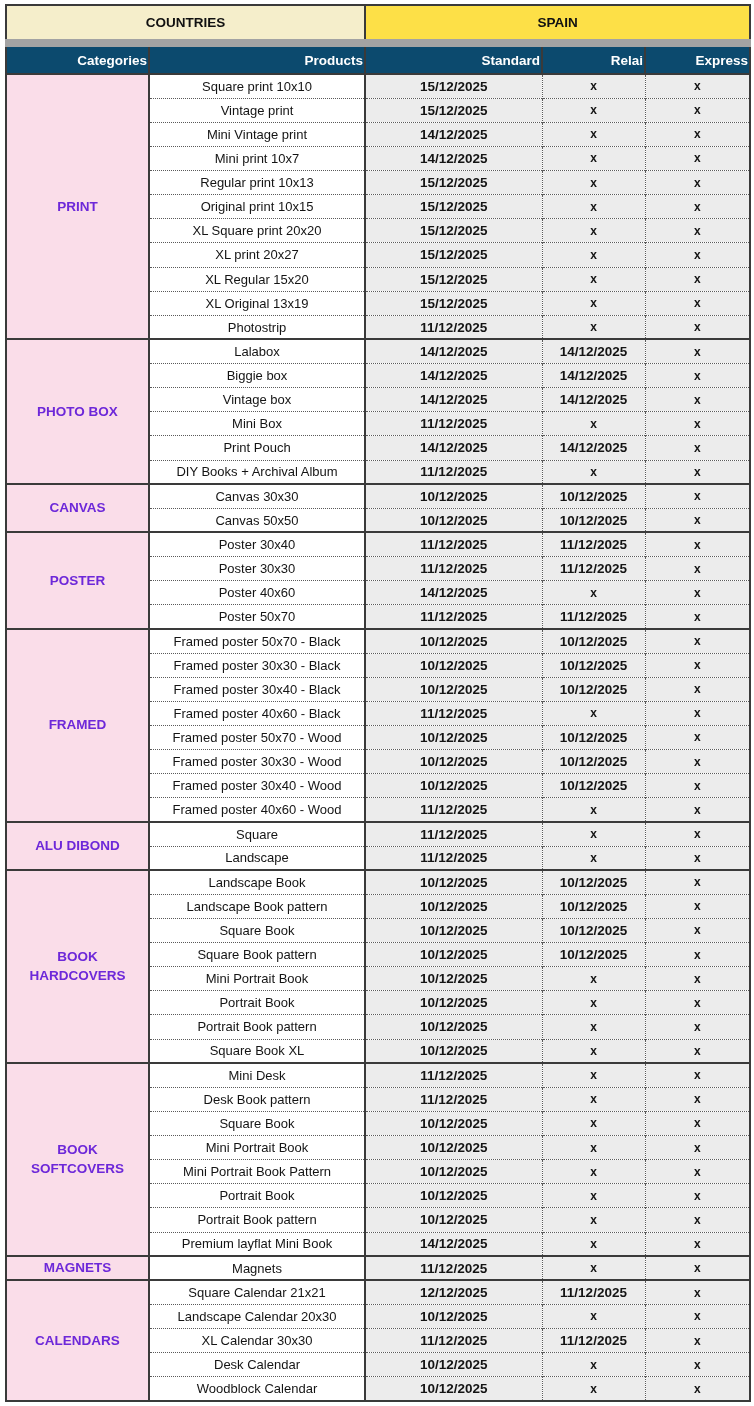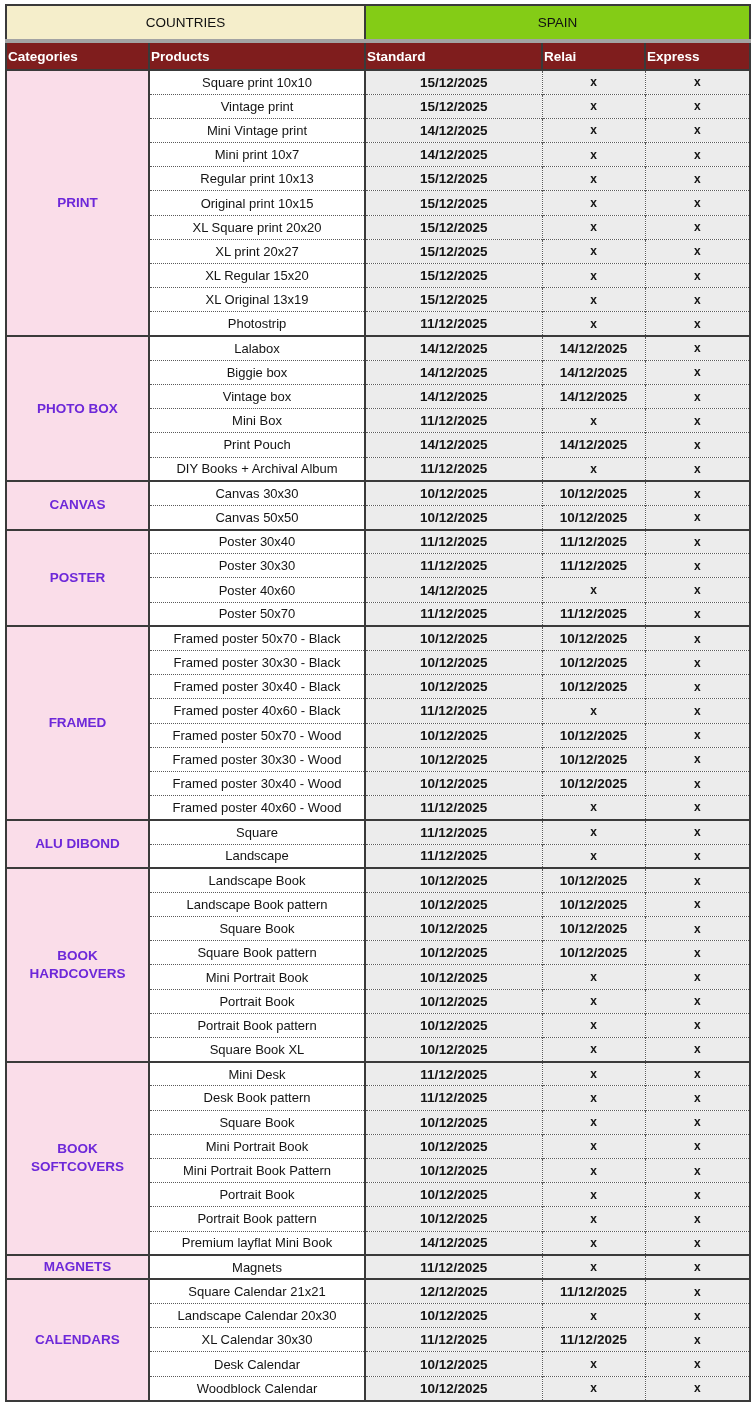--- a/index.html
+++ b/index.html
@@ -21,37 +21,37 @@
     table-layout: fixed;
     width: 744px;
     height: 1398px;
     border: 2px solid #3a3a3a;
   }
   
   tr.top-row td {
     height: 31px;
     text-align: center;
     vertical-align: middle;
-    font-weight: normal;
+    font-weight: bold;
     font-size: 13.5px;
     color: #111111;
-    border-bottom: 4px solid #a3a3a3;
+    border-bottom: 8px solid #a3a3a3;
   }
   td.countries-cell {
     background: #f5eecb;
     border-right: 2px solid #3a3a3a;
   }
-  td.spain-cell { background: #84cc16; margin-left: 42px; }
+  td.spain-cell { background: #fde047; margin-left: 42px; }
   tr.col-row td {
     height: 24px;
-    background: #7f1d1d;
+    background: #0c4a6e;
     color: #ffffff;
     font-weight: bold;
     font-size: 13.5px;
-    text-align: left;
+    text-align: right;
     vertical-align: middle;
     border-bottom: 2px solid #3a3a3a;
     border-right: 2px solid #3a3a3a;
   }
   tr.col-row td:last-child { border-right: none; }
   
   tbody td {
     text-align: center;
     vertical-align: middle;
     font-size: 13px;

